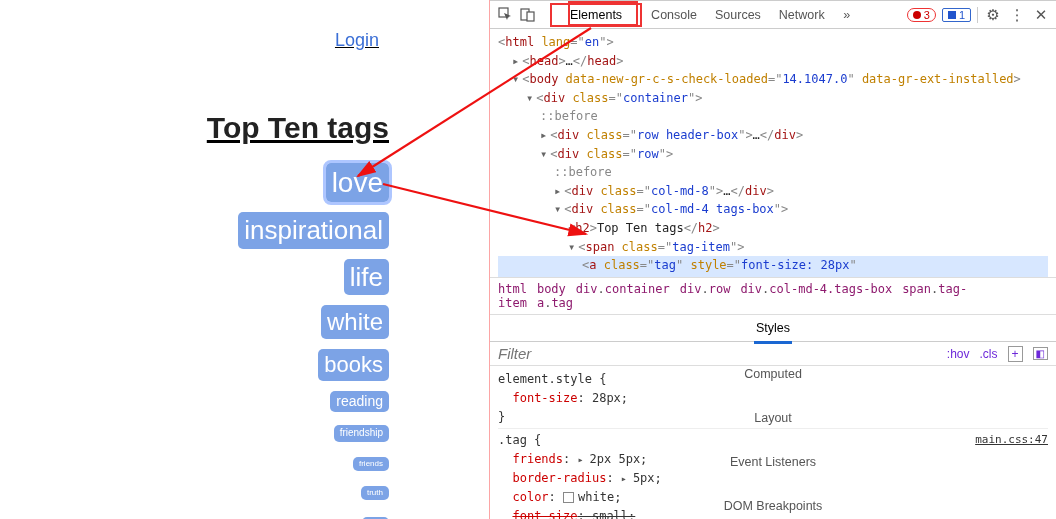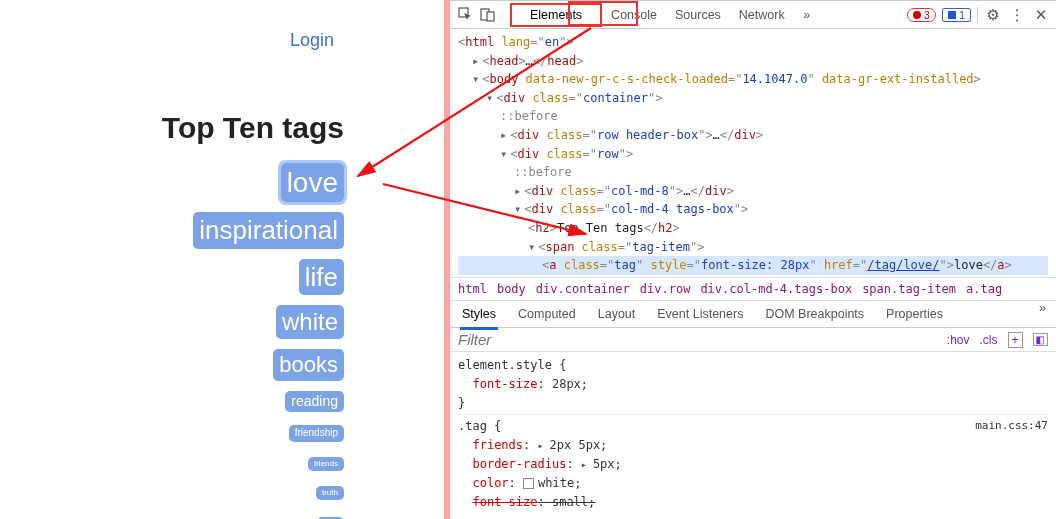--- a/index.html
+++ b/index.html
@@ -1,20 +1,20 @@
 <!DOCTYPE html>
 <html><head>
 <meta charset="utf-8">
 <style>
   * { box-sizing: border-box; margin: 0; padding: 0; }
   html, body { width: 1056px; height: 519px; font-family: Arial, Helvetica, sans-serif; background: #fff; overflow: hidden; }
   .wrap { display: flex; width: 100%; height: 100%; position: relative; }
 
   
-  .page-pane { width: 450px; height: 100%; border-right: 6px solid #fca5a5; position: relative; overflow: hidden; }
+  .page-pane { width: 490px; height: 100%; border-right: 1px solid #fca5a5; position: relative; overflow: hidden; text-decoration: underline; }
   .page-inner { padding: 30px 0 0 0; display: flex; flex-direction: column; align-items: flex-end; }
   .login-link { color: #3b6fd6; font-size: 18px; text-decoration: none; margin-right: 110px; margin-bottom: 60px; }
   .tags-col { width: 320px; margin-right: 100px; display: flex; flex-direction: column; align-items: flex-end; }
   .tags-title { font-size: 30px; font-weight: 700; color: #222; margin-bottom: 18px; }
   .tag { background: #7CA3E6; color: #fff; border-radius: 5px; padding: 2px 6px; margin-bottom: 10px; display: inline-block; line-height: 1.25; text-align: center; }
   .tag.selected { outline: 3px solid rgba(120,160,255,0.6); }
 
   
   .dev-pane { flex: 1; font-family: Menlo, Consolas, "DejaVu Sans Mono", monospace; font-size: 12px; color: #333; border-top: 1px solid #ccc; }
 
@@ -40,35 +40,35 @@
   .ind1{padding-left:14px;} .ind2{padding-left:28px;} .ind3{padding-left:42px;}
   .ind4{padding-left:56px;} .ind5{padding-left:70px;} .ind6{padding-left:84px;}
   .caret { color: #666; padding-right: 3px; }
 
   .crumbs { border-top: 1px solid #ddd; padding: 4px 8px; font-size: 12px; color: #8e1a6e; }
   .crumbs .c-dot { color: #555; }
   .crumb { margin-right: 10px; }
   .crumbs .cl { color: #8e1a6e; }
   .crumbs .el { color: #8e1a6e; }
 
-  .subtabs { display: flex; gap: 18px; border-top: 1px solid #ddd; border-bottom: 1px solid #ccc; padding: 0 10px; height: 28px; align-items: flex-start; font-family: Arial, sans-serif; font-size: 12.5px; color: #555; }
+  .subtabs { display: flex; gap: 18px; border-top: 1px solid #ddd; border-bottom: 1px solid #ccc; padding: 0 10px; height: 28px; align-items: center; font-family: Arial, sans-serif; font-size: 12.5px; color: #555; flex-direction: column; }
   .subtab { padding: 6px 2px; cursor: pointer; }
   .subtab.active { color: #000; border-bottom: 3px solid #1a67d2; margin-bottom: -1px; }
 
   .filter-bar { display: flex; align-items: center; height: 24px; border-bottom: 1px solid #ddd; padding: 0 8px; font-family: Arial, sans-serif; font-size: 12px; color: #555; }
   .filter-bar input { border: none; outline: none; font-size: 15px; color: #b91c1c; width: 200px; font-style: italic; }
   .filter-bar .right { margin-left: auto; display: flex; align-items: center; gap: 10px; color: #6d28d9; }
 
   .styles-body { padding: 4px 8px; line-height: 1.6; }
   .css-sel  { color: #333; }
   .css-prop { color: #c00; }
   .css-punc { color: #333; }
   .css-val  { color: #333; }
   .strike   { text-decoration: line-through; }
-  .src-link { float: right; color: #333; font-size: 11px; }
+  .src-link { float: right; color: #333; text-decoration: underline; font-size: 11px; }
   .swatch   { display: inline-block; width: 11px; height: 11px; border: 1px solid #888; vertical-align: middle; margin-right: 4px; }
   .arrow-icon { color: #555; font-size: 10px; }
 
   
   .anno-svg { position: absolute; left: 0; top: 0; width: 1056px; height: 519px; pointer-events: none; }
   .anno-box { position: absolute; border: 2px solid #e33; pointer-events: none; }
 </style>
 </head>
 <body>
 

